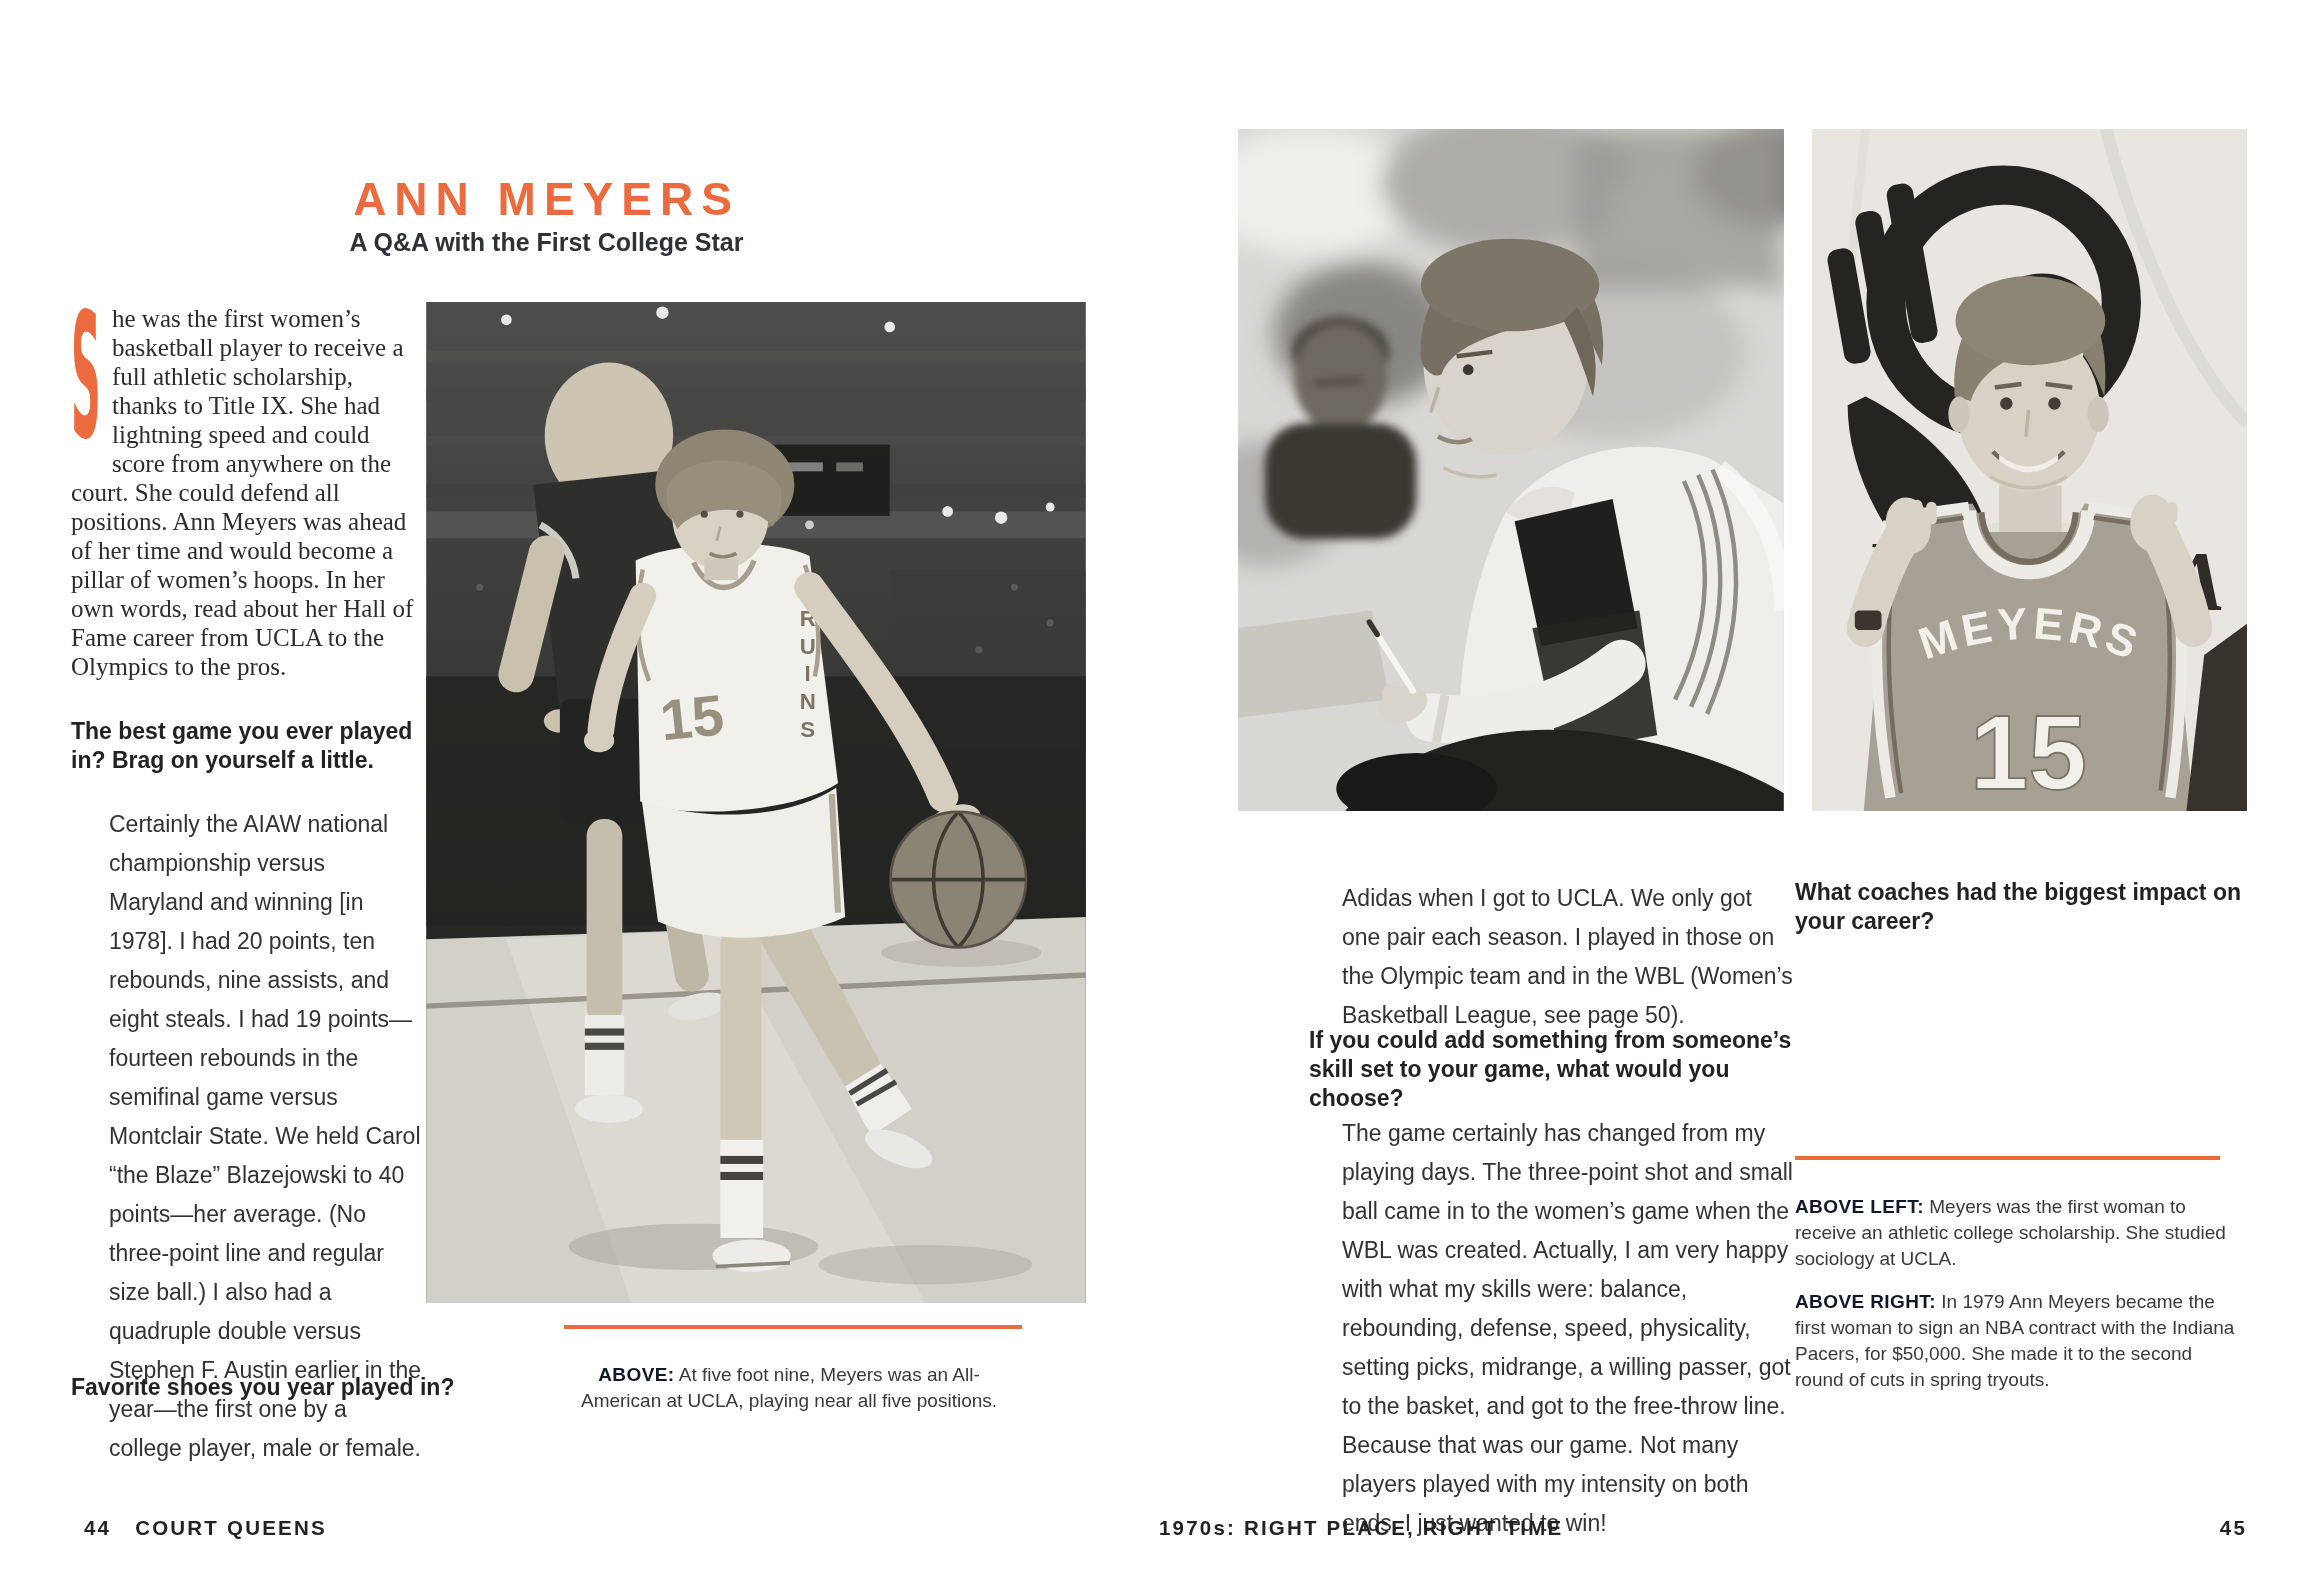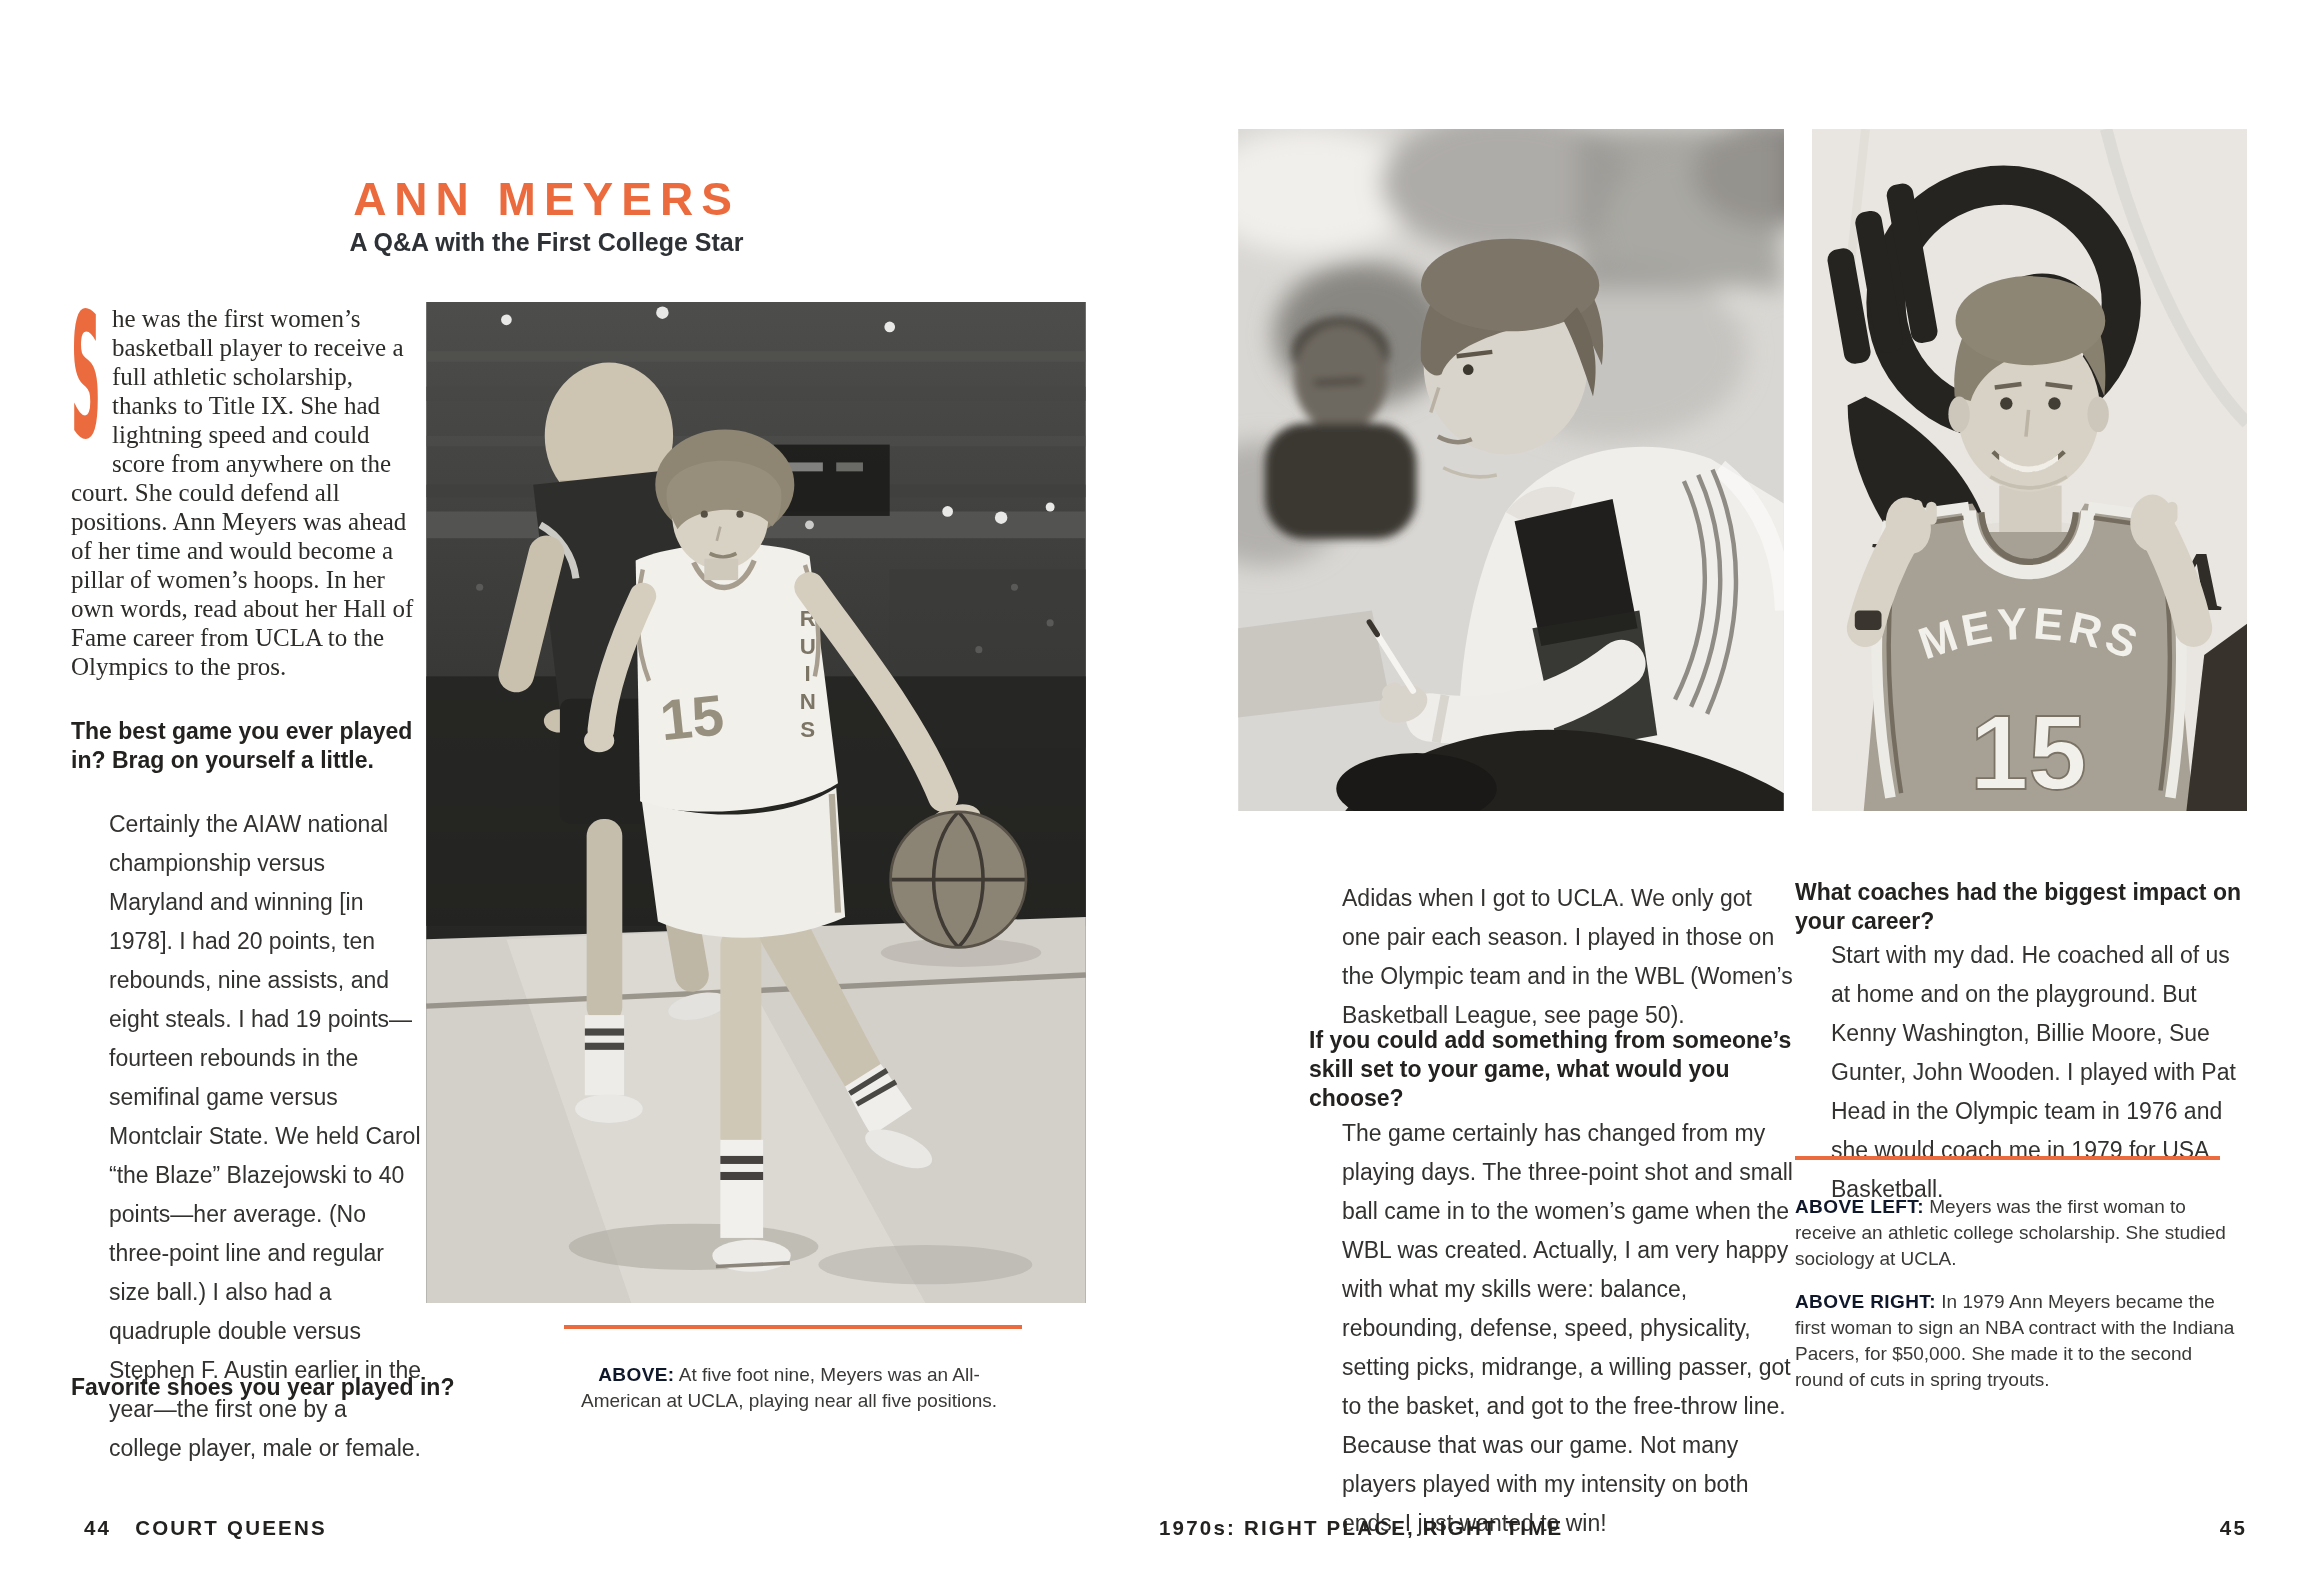--- a/index.html
+++ b/index.html
@@ -296,21 +296,20 @@
         <rect x="382" y="414" width="12" height="28" rx="6"></rect>
         <rect x="398" y="418" width="12" height="24" rx="6"></rect>
     </g>
     <path d="M440,590 L488,555 L488,765 L420,765 Z" fill="#37332c"></path>
   </svg>
 
   <div class="abs a acont">Adidas when I got to UCLA. We only got one pair each season. I played in those on the Olympic team and in the WBL (Women’s Basketball League, see page 50).</div>
   <div class="abs q q3">If you could add something from someone’s skill set to your game, what would you choose?</div>
   <div class="abs a a3">The game certainly has changed from my playing days. The three-point shot and small ball came in to the women’s game when the WBL was created. Actually, I am very happy with what my skills were: balance, rebounding, defense, speed, physicality, setting picks, midrange, a willing passer, got to the basket, and got to the free-throw line. Because that was our game. Not many players played with my intensity on both ends. I just wanted to win!</div>
   <div class="abs q q4">What coaches had the biggest impact on your career?</div>
-  <div class="abs a a4">Start with my dad. He coached all of us at home and on the playground. But Kenny Washington, Billie Moore, Sue Gunter, John Wooden. I played with Pat Head in the Olympic team in 1976 and she would coach me in 1979 for USA Basketball.</div>
 
   <div class="abs rule rule-right"></div>
   <p class="abs caption cap-above-left"><span class="cap-label">ABOVE LEFT:</span><span> Meyers was the first woman to receive an athletic college scholarship. She studied sociology at UCLA.</span></p>
   <p class="abs caption cap-above-right"><span class="cap-label">ABOVE RIGHT:</span><span> In 1979 Ann Meyers became the first woman to sign an NBA contract with the Indiana Pacers, for $50,000. She made it to the second round of cuts in spring tryouts.</span></p>
 
   <div class="abs footer footer-right">
     <span>1970s: RIGHT PLACE, RIGHT TIME</span>
     <span>45</span>
   </div>
 

